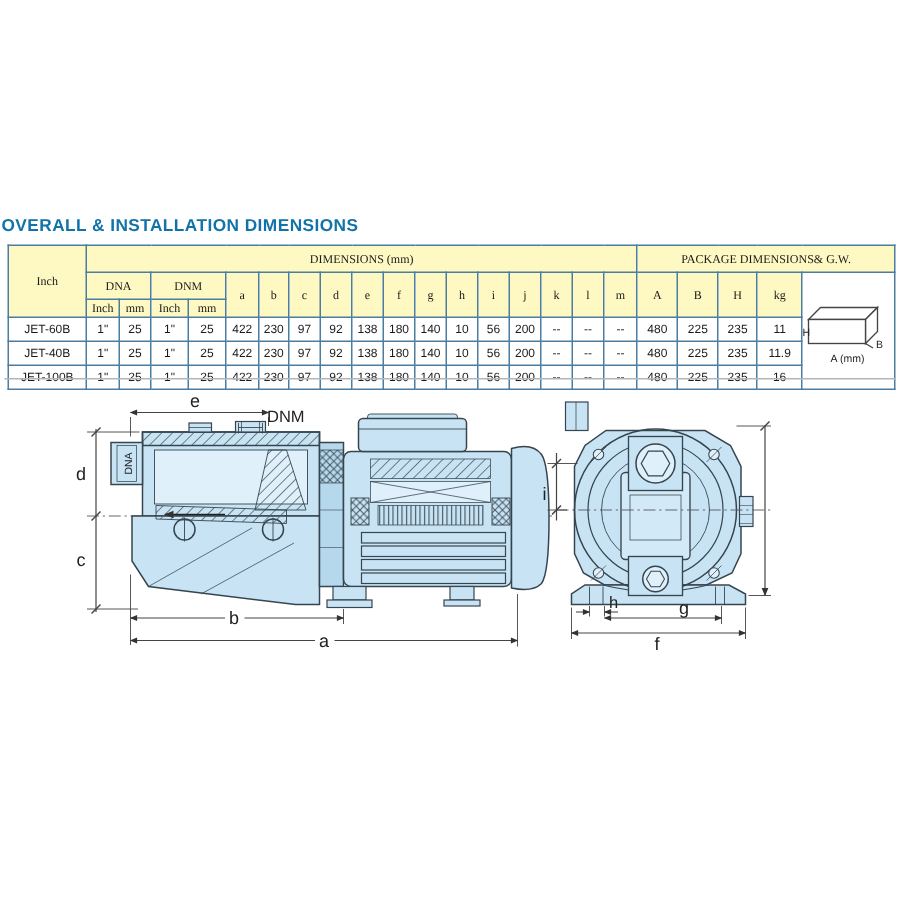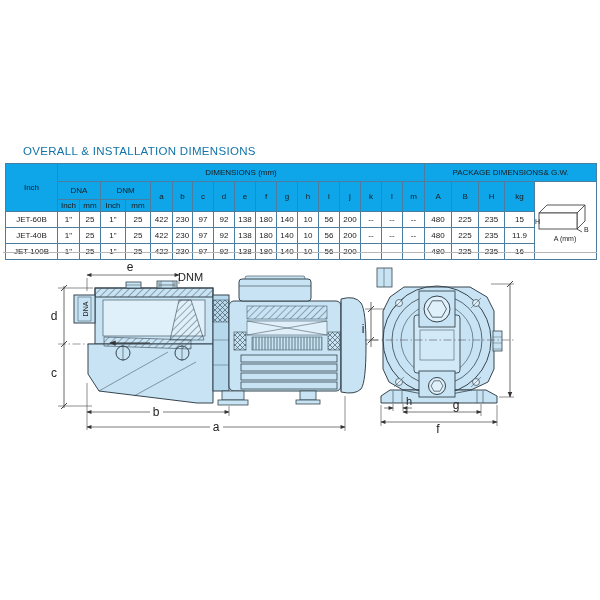--- a/index.html
+++ b/index.html
@@ -1,24 +1,24 @@
 <!DOCTYPE html>
 <html><head>
 <meta charset="utf-8">
 <style>
   html,body{margin:0;padding:0;background:#fff;}
   .page{position:relative;width:600px;height:600px;background:#fff;overflow:hidden;
         font-family:"Liberation Sans",sans-serif;}
-  .title{position:absolute;left:23px;top:145px;font-size:11.5px;font-weight:normal;
+  .title{position:absolute;left:1px;top:145px;font-size:11.5px;font-weight:bold;
          color:#1173a8;letter-spacing:0.3px;}
   table.spec{position:absolute;left:5px;top:163px;width:591px;border-collapse:collapse;
          table-layout:fixed;font-size:8px;color:#1a1a1a;}
   table.spec th,table.spec td{border:1px solid #4a7da0;padding:0;text-align:center;
          font-weight:normal;line-height:1;overflow:hidden;white-space:nowrap;}
-  table.spec .hd{background:#0ea5e9;}
+  table.spec .hd{background:#fef9c3;font-family:Liberation Serif, serif;}
   tr.r1{height:18px;} tr.r2{height:18px;} tr.r3{height:12px;}
   tr.dr{height:16px;}
   td.model{text-align:left;padding-left:5px;}
   td.illus{background:#fff;vertical-align:middle;}
   .grayline{position:absolute;left:3px;top:252px;width:594px;height:1px;background:#b5b5b5;}
   svg text{font-family:"Liberation Sans",sans-serif;fill:#222;}
   .dwg{position:absolute;left:0;top:0;}
 </style>
 </head>
 <body>
@@ -114,21 +114,21 @@
       <td>140</td>
       <td>10</td>
       <td>56</td>
       <td>200</td>
       <td>--</td>
       <td>--</td>
       <td>--</td>
       <td>480</td>
       <td>225</td>
       <td>235</td>
-      <td>15</td>
+      <td>11</td>
     </tr>
     <tr class="dr">
       <td class="model">JET-40B</td>
       <td>1"</td>
       <td>25</td>
       <td>1"</td>
       <td>25</td>
       <td>422</td>
       <td>230</td>
       <td>97</td>

